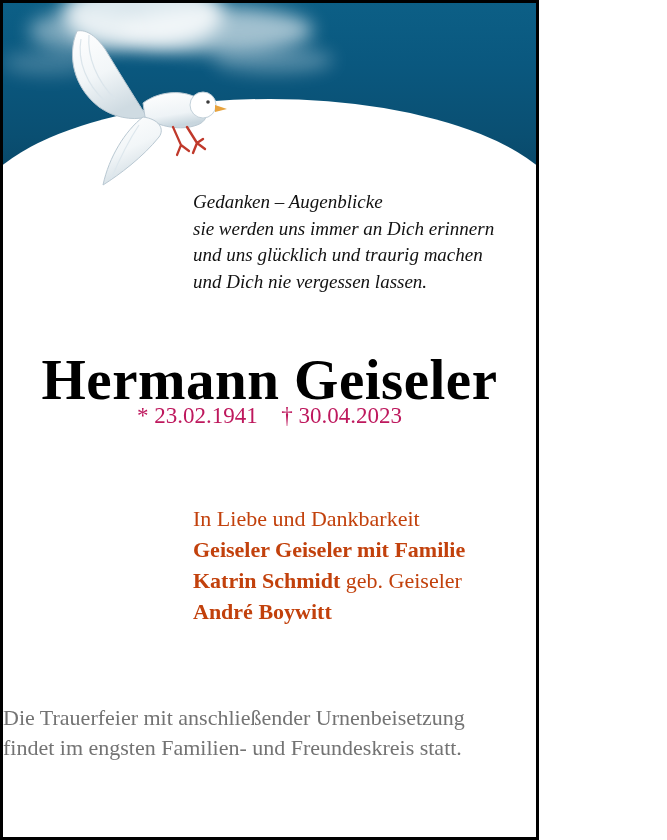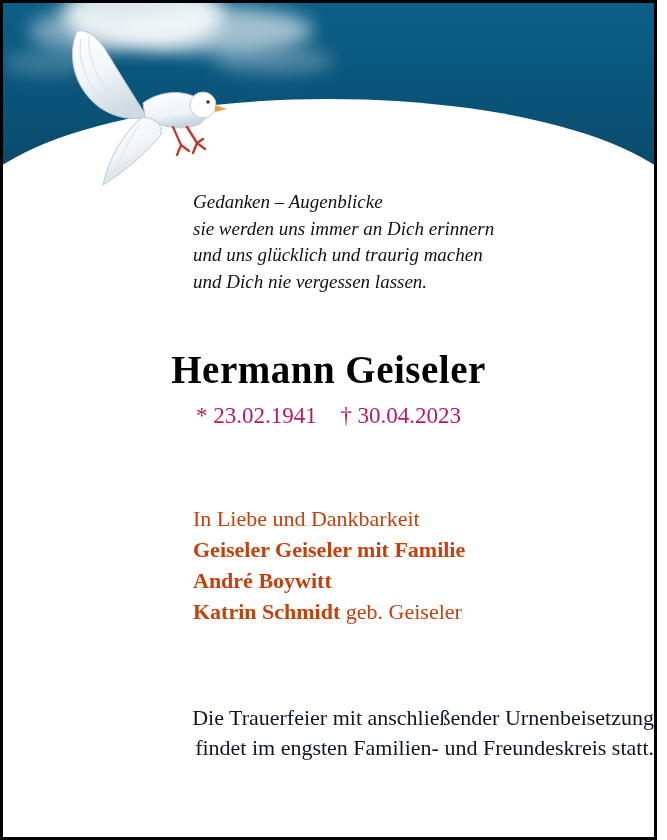--- a/index.html
+++ b/index.html
@@ -5,21 +5,21 @@
   html, body {
     margin: 0;
     padding: 0;
     background: #ffffff;
   }
   body {
     font-family: "Liberation Serif", serif;
   }
   .obituary {
     position: relative;
-    width: 657px;
+    width: 539px;
     height: 840px;
     box-sizing: border-box;
     border: 3px solid #000000;
     background: #ffffff;
     overflow: hidden;
   }
 
   
   .sky {
     position: absolute;
@@ -89,21 +89,21 @@
     line-height: 26.5px;
     color: #111111;
     white-space: pre-line;
   }
   .name {
     position: absolute;
     left: 0;
     right: 0;
     top: 344px;
     text-align: center;
-    font-size: 39px;
+    font-size: 57px;
     font-weight: bold;
     letter-spacing: 0.5px;
     color: #000000;
   }
   .dates {
     position: absolute;
     left: 0;
     right: 0;
     top: 400px;
     text-align: center;
@@ -119,24 +119,24 @@
     line-height: 31px;
     color: #c2410c;
   }
   .family .line { white-space: nowrap; }
   .family .b { font-weight: bold; }
   .ceremony {
     position: absolute;
     left: 0;
     right: 0;
     top: 700px;
-    text-align: right;
+    text-align: left;
     font-size: 22px;
     line-height: 30px;
-    color: #0f172a;
+    color: #737373;
     white-space: pre-line;
   }
 </style>
 </head>
 <body>
 
 <div class="obituary">
 
   <div class="sky">
     <div class="cloud c1"></div>
@@ -196,24 +196,24 @@
       <span>†</span>
       <span>30.04.2023</span>
     </div>
 
     <div class="family">
       <div class="line">In Liebe und Dankbarkeit</div>
       <div class="line">
         <span class="b">Geiseler Geiseler mit Familie</span><span></span>
       </div>
       <div class="line">
+        <span class="b">Katrin Schmidt</span><span> geb. Geiseler</span>
+      </div>
+      <div class="line">
         <span class="b">André Boywitt</span><span></span>
       </div>
-      <div class="line">
-        <span class="b">Katrin Schmidt</span><span> geb. Geiseler</span>
-      </div>
     </div>
 
     <div class="ceremony">Die Trauerfeier mit anschließender Urnenbeisetzung
 findet im engsten Familien- und Freundeskreis statt.</div>
 
   </div>
 </div>
 
 </body></html>

